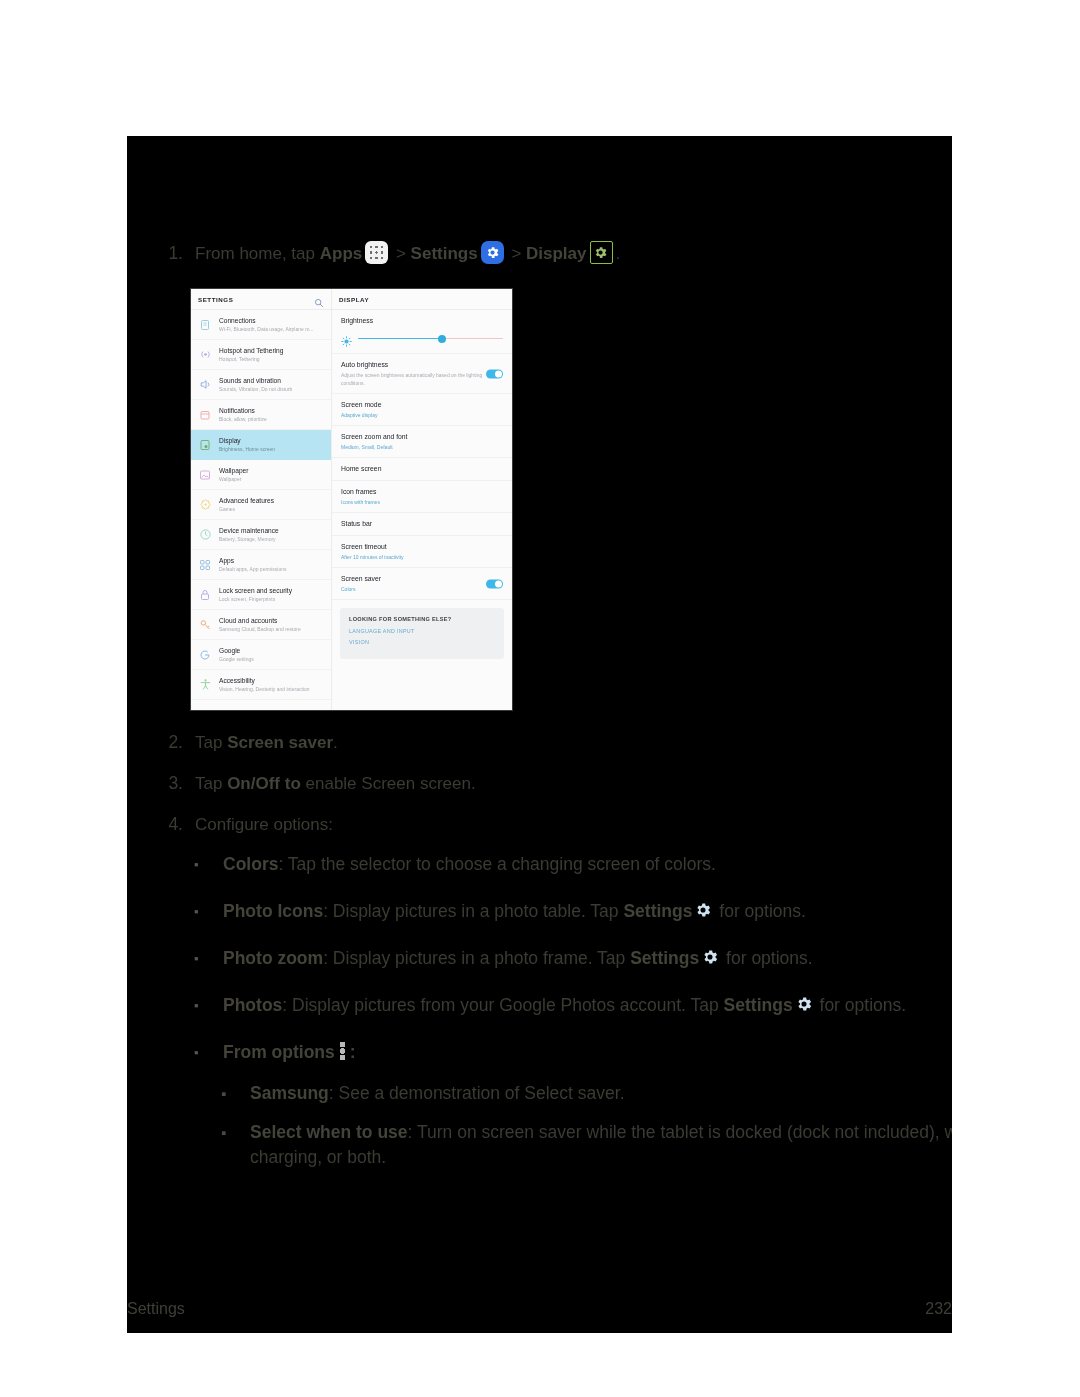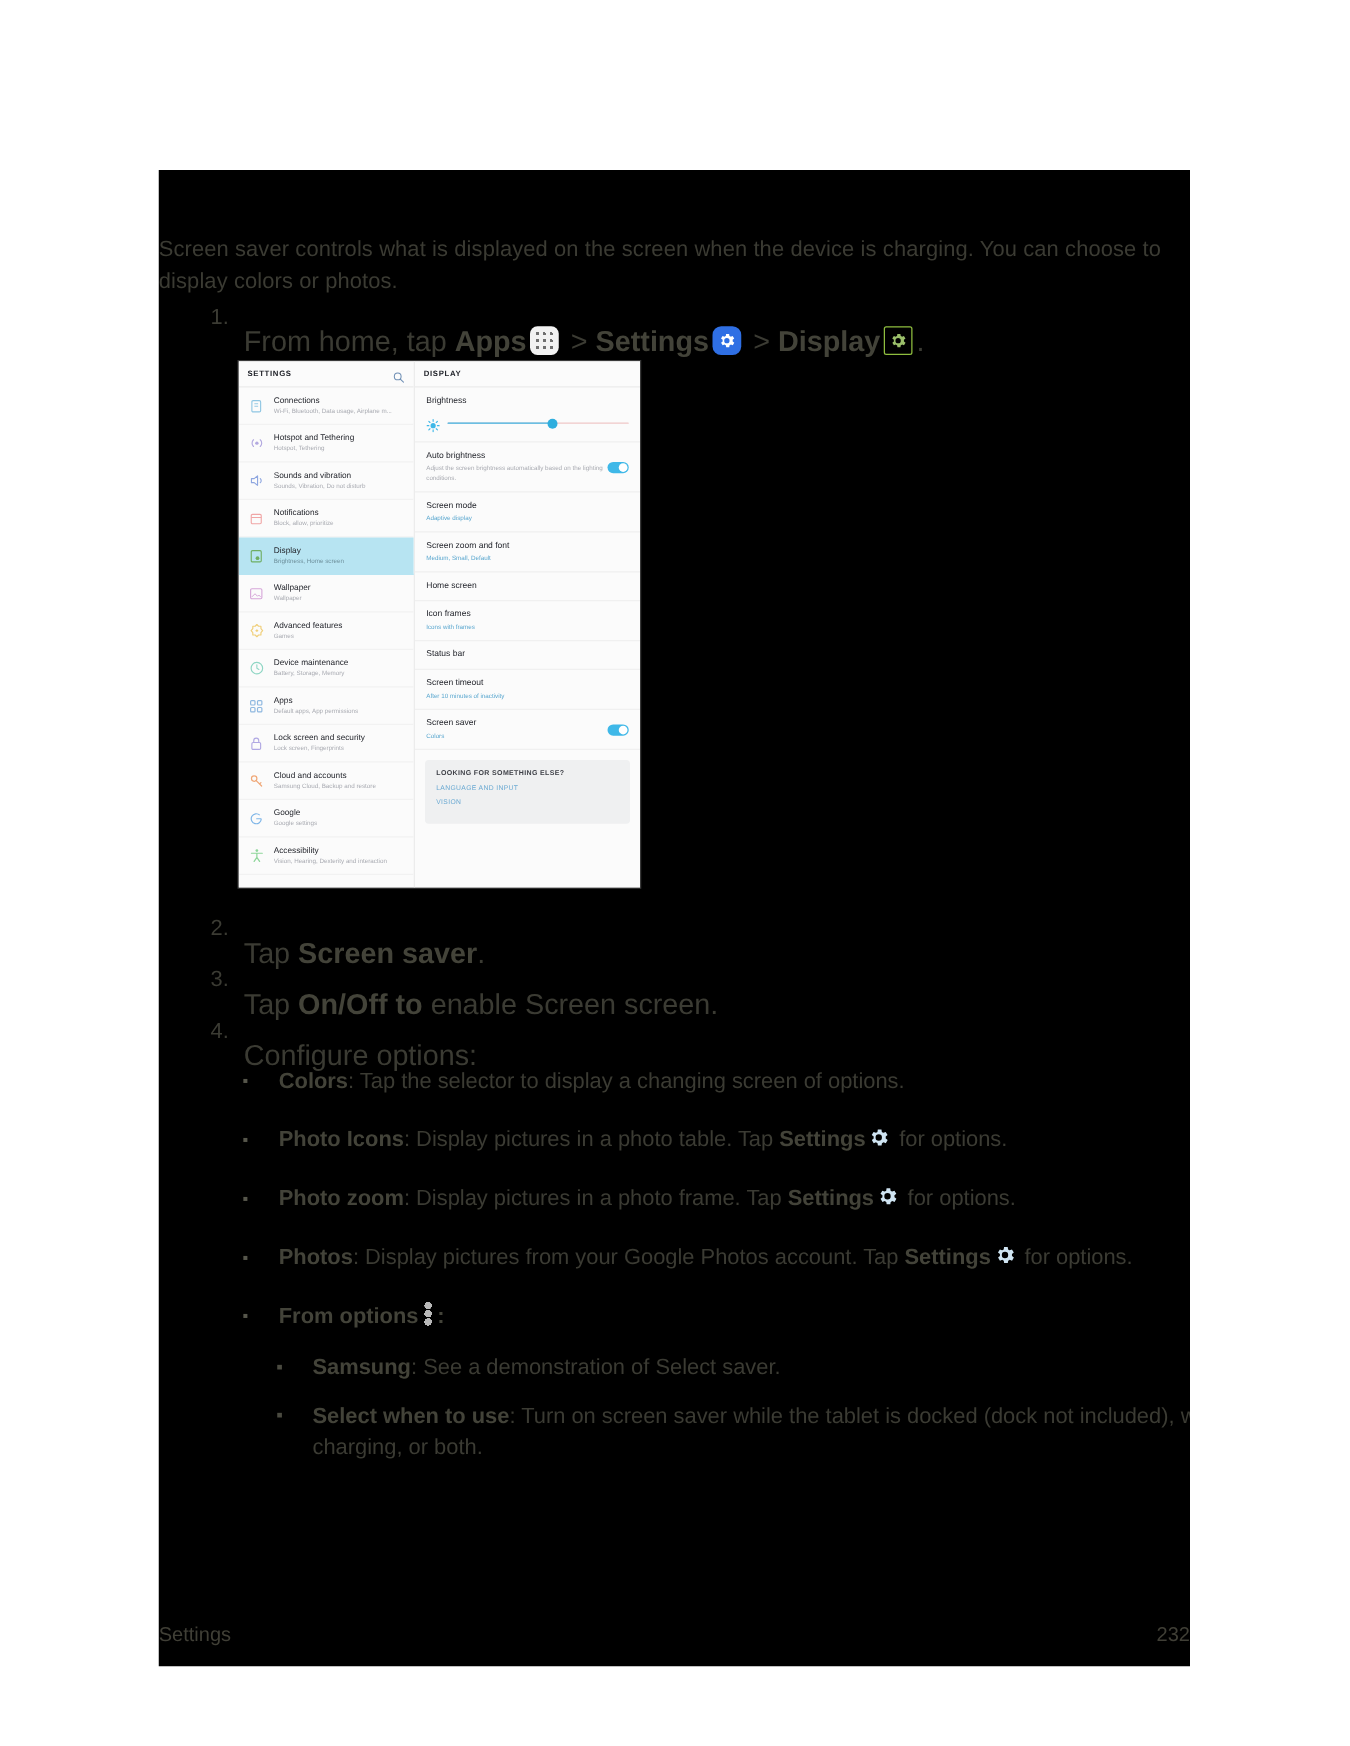--- a/index.html
+++ b/index.html
@@ -52,23 +52,22 @@
     text-align: right;
     padding-right: 12px;
     box-sizing: border-box;
     color: #3b3b33;
     font-size: 17.5px;
     line-height: 25px;
   }
   .step .txt {
     flex: 1;
     color: #3b3b33;
-    font-size: 23px;
+    font-size: 17px;
     line-height: 25px;
-    margin-top: 20px;
   }
 
   #step1 { left: 30px; top: 105px; width: 700px; }
   #step2 { left: 30px; top: 594px; width: 700px; }
   #step3 { left: 30px; top: 635px; width: 700px; }
   #step4 { left: 30px; top: 676px; width: 700px; }
 
   
   .bullet {
     position: absolute;
@@ -346,21 +345,20 @@
     letter-spacing: 0.3px;
     color: #6aa9d2;
     margin-bottom: 5px;
   }
 </style>
 </head>
 <body>
 
 <div id="page">
 
-  <p id="intro" class="body-text">Screen saver controls what is displayed on the screen when the device is charging. You can choose to display colors or photos.</p>
 
   <div class="step" id="step1">
     <span class="num">1.</span>
     <span class="txt"><span>From home, tap </span><span class="b">Apps</span><span class="ico ico-apps"><i></i></span><span> &gt; </span><span class="b">Settings</span><span class="ico ico-settings-blue"><svg width="15" height="15" viewBox="0 0 24 24">
             <path fill="#ffffff" d="M19.4 13a7.6 7.6 0 0 0 0-2l2-1.6-2-3.4-2.4 1a7.5 7.5 0 0 0-1.7-1l-.4-2.6h-3.9l-.4 2.6c-.6.2-1.2.6-1.7 1l-2.4-1-2 3.4L6.6 11a7.6 7.6 0 0 0 0 2l-2 1.6 2 3.4 2.4-1c.5.4 1.1.8 1.7 1l.4 2.6h3.9l.4-2.6c.6-.2 1.2-.6 1.7-1l2.4 1 2-3.4-2-1.6zM12 15.4A3.4 3.4 0 1 1 12 8.6a3.4 3.4 0 0 1 0 6.8z"></path>
           </svg></span><span> &gt; </span><span class="b">Display</span><span class="ico ico-display"><svg width="15" height="15" viewBox="0 0 24 24">
             <path fill="#9bbf6a" d="M19.4 13a7.6 7.6 0 0 0 0-2l2-1.6-2-3.4-2.4 1a7.5 7.5 0 0 0-1.7-1l-.4-2.6h-3.9l-.4 2.6c-.6.2-1.2.6-1.7 1l-2.4-1-2 3.4L6.6 11a7.6 7.6 0 0 0 0 2l-2 1.6 2 3.4 2.4-1c.5.4 1.1.8 1.7 1l.4 2.6h3.9l.4-2.6c.6-.2 1.2-.6 1.7-1l2.4 1 2-3.4-2-1.6zM12 15.4A3.4 3.4 0 1 1 12 8.6a3.4 3.4 0 0 1 0 6.8z"></path>
           </svg></span><span>.</span></span>
   </div>
 
@@ -628,21 +626,21 @@
     <span class="txt"><span>Tap </span><span class="b">On/Off to</span><span> enable Screen screen.</span></span>
   </div>
 
   <div class="step" id="step4">
     <span class="num">4.</span>
     <span class="txt">Configure options:</span>
   </div>
 
   <div class="bullet lvl1" id="b-colors">
     <span class="mk">▪</span>
-    <span class="txt"><span class="b">Colors</span><span>: Tap the selector to display a changing screen of options.</span></span>
+    <span class="txt"><span class="b">Colors</span><span>: Tap the selector to choose a changing screen of colors.</span></span>
   </div>
 
   <div class="bullet lvl1" id="b-phototable">
     <span class="mk">▪</span>
     <span class="txt"><span class="b">Photo Icons</span><span>: Display pictures in a photo table. Tap </span><span class="b">Settings</span><span class="ico ico-gear-sm"><svg width="18" height="18" viewBox="0 0 24 24">
             <path fill="#cfe4f2" d="M19.4 13a7.6 7.6 0 0 0 0-2l2-1.6-2-3.4-2.4 1a7.5 7.5 0 0 0-1.7-1l-.4-2.6h-3.9l-.4 2.6c-.6.2-1.2.6-1.7 1l-2.4-1-2 3.4L6.6 11a7.6 7.6 0 0 0 0 2l-2 1.6 2 3.4 2.4-1c.5.4 1.1.8 1.7 1l.4 2.6h3.9l.4-2.6c.6-.2 1.2-.6 1.7-1l2.4 1 2-3.4-2-1.6zM12 15.4A3.4 3.4 0 1 1 12 8.6a3.4 3.4 0 0 1 0 6.8z"></path>
           </svg></span><span> for options.</span></span>
   </div>
 
   <div class="bullet lvl1" id="b-photoframe">

